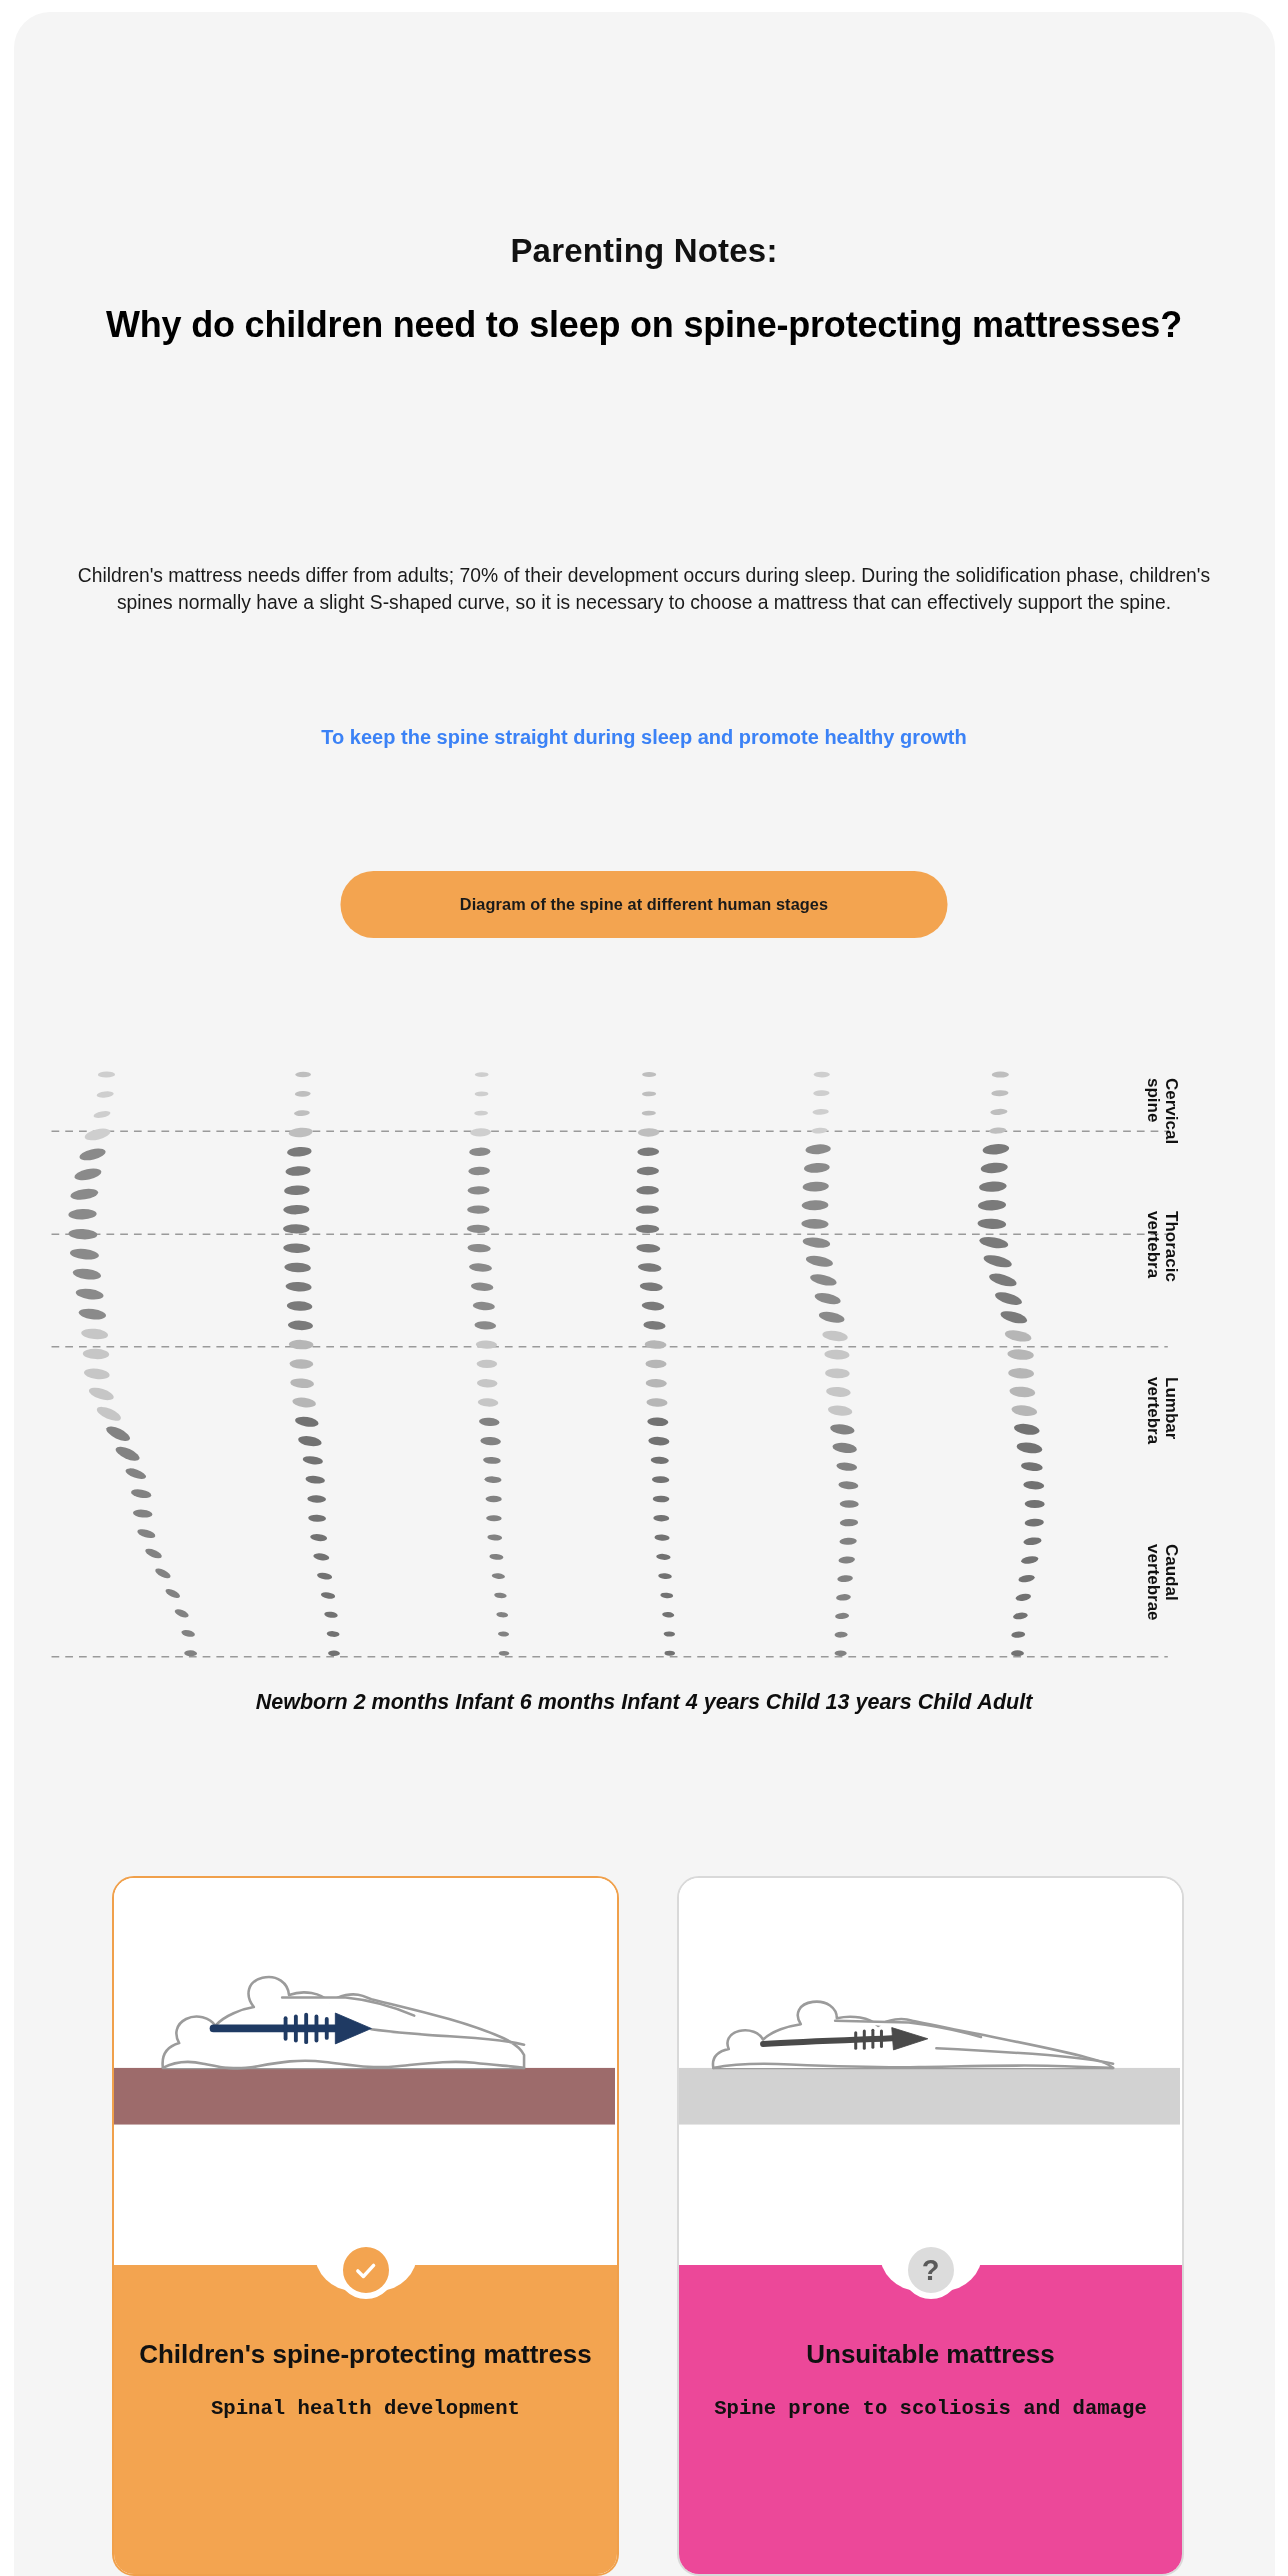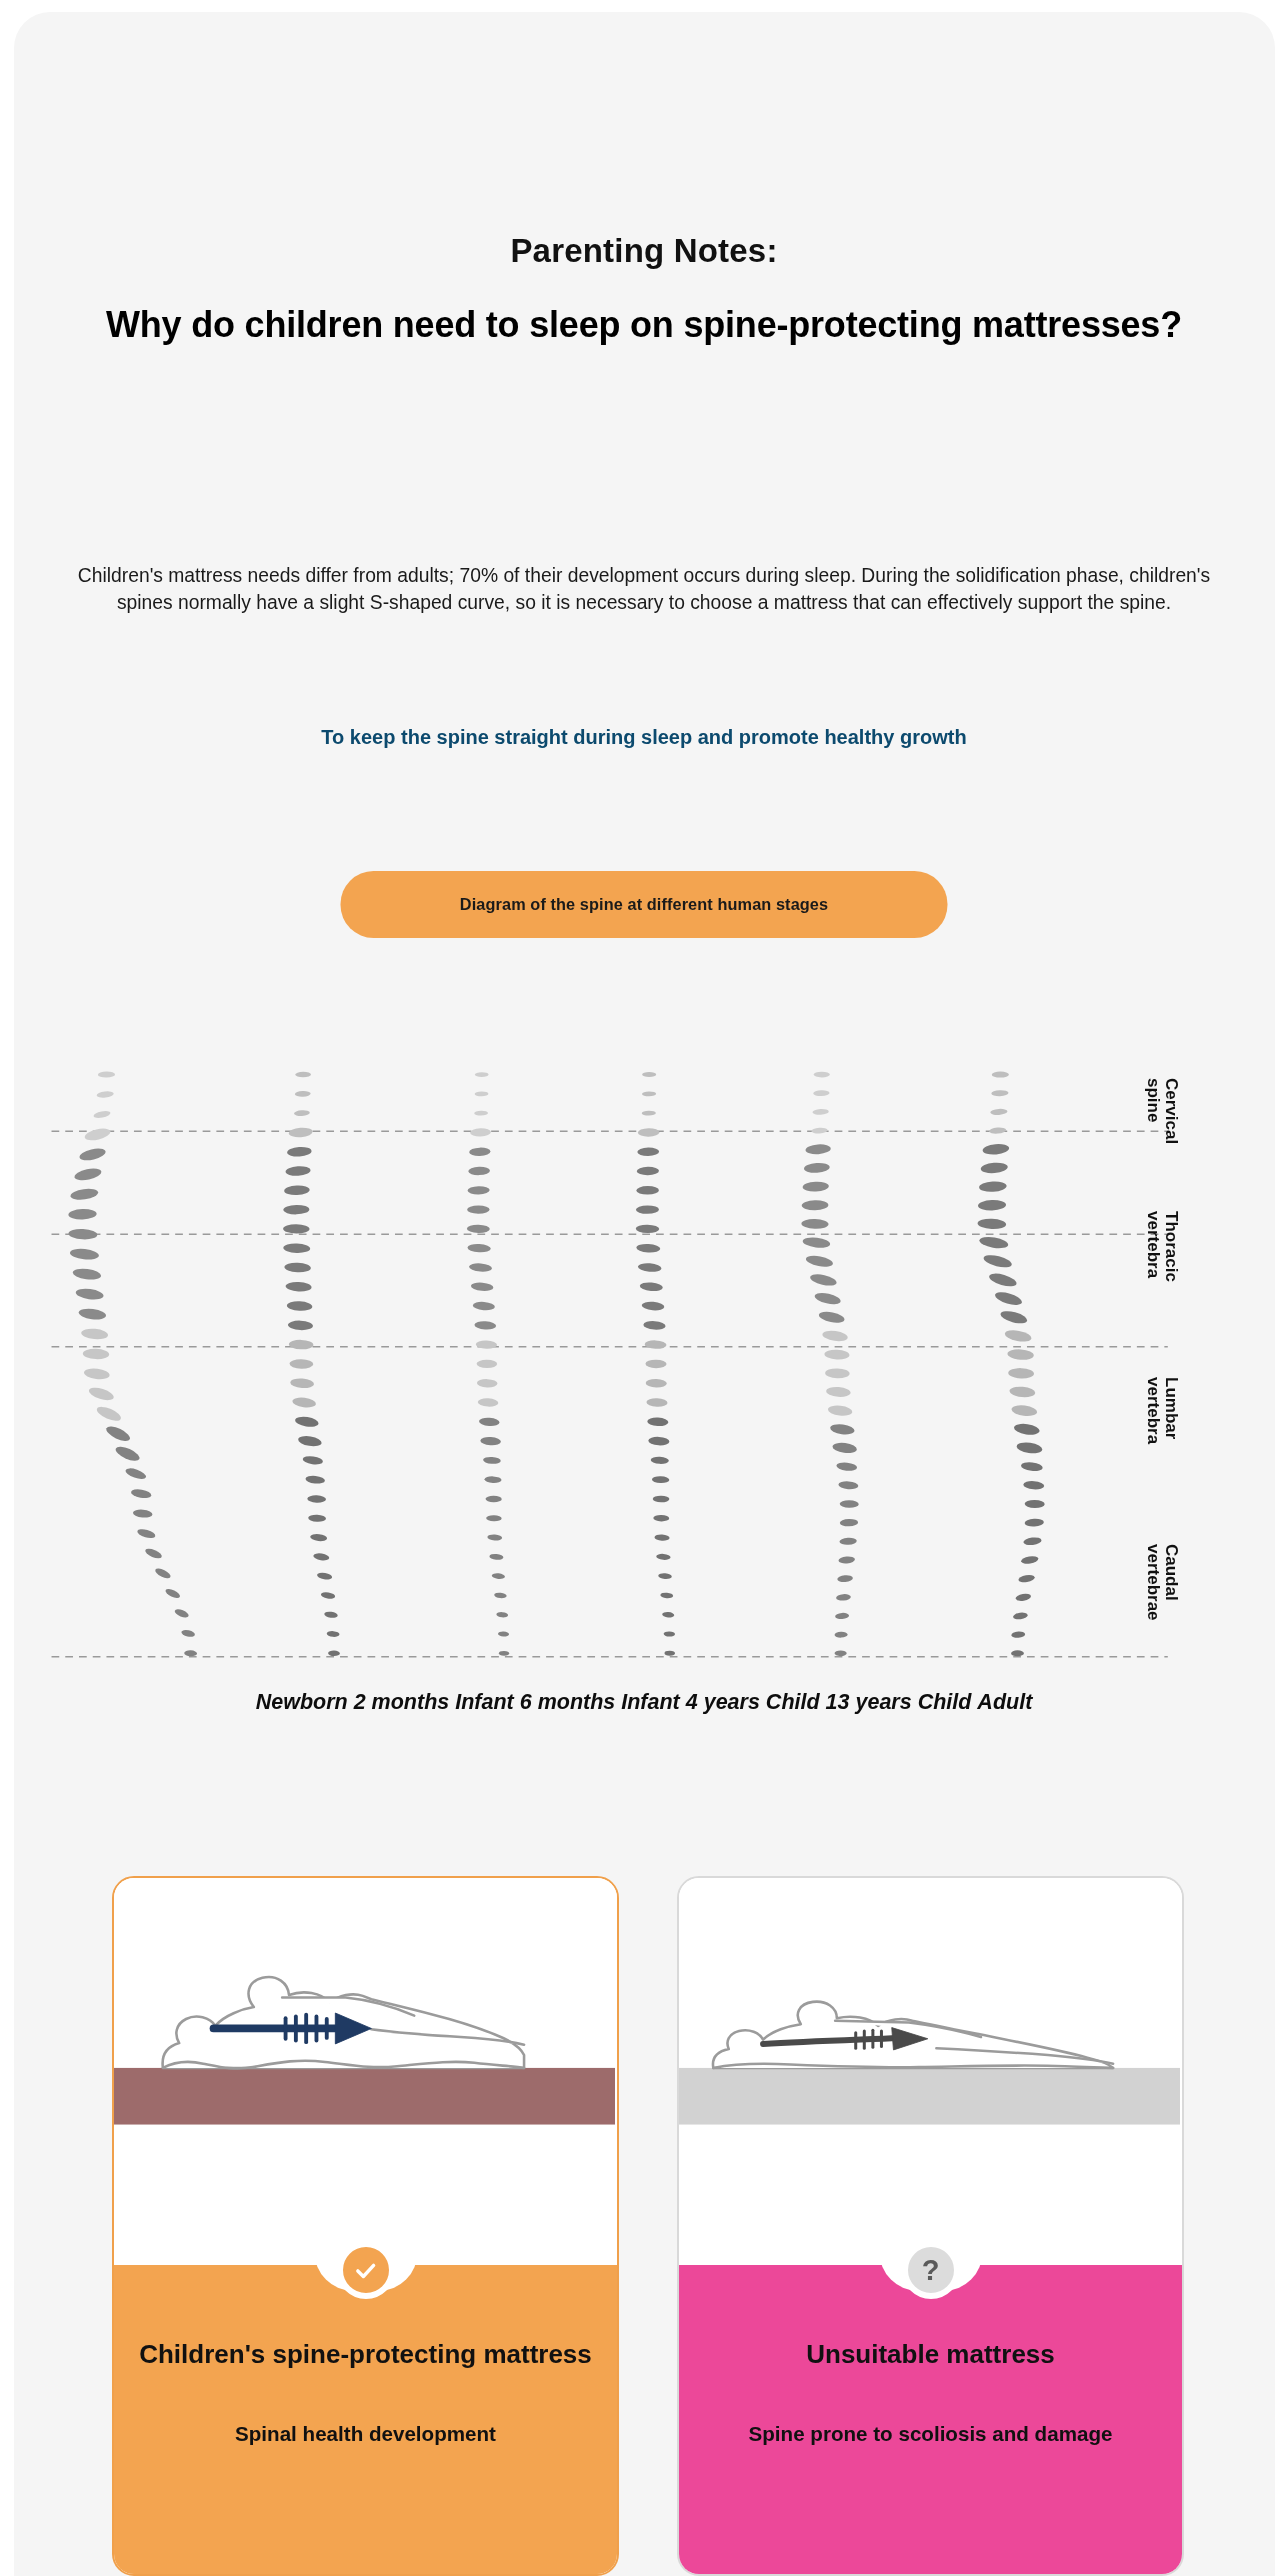--- a/index.html
+++ b/index.html
@@ -68,21 +68,21 @@
   }
   .tagline {
     position: absolute;
     left: 50%;
     top: 726px;
     transform: translateX(-50%);
     width: 1030px;
     text-align: center;
     font-size: 20px;
     font-weight: 600;
-    color: #0c4a6e;
+    color: #3b82f6;
   }
 
   
   .pill {
     position: absolute;
     left: 50%;
     top: 871px;
     transform: translateX(-50%);
     width: 607px;
     height: 67px;
@@ -182,24 +182,25 @@
   }
   .card.good .card-footer { background: #f3a450; }
   .card.bad  .card-footer { background: #ec4899; }
 
   .card-caption {
     font-size: 26px;
     font-weight: bold;
     color: #111111;
   }
   .card-subcaption {
-    margin-top: 52px;
+    margin-top: 27px;
     font-size: 20.6px;
     font-weight: 600;
     color: #111111;
+    font-family: Liberation Mono, monospace;
   }
 
   
   .badge {
     position: absolute;
     left: 50%;
     bottom: 275px;
     transform: translateX(-50%);
     width: 58px;
     height: 58px;

